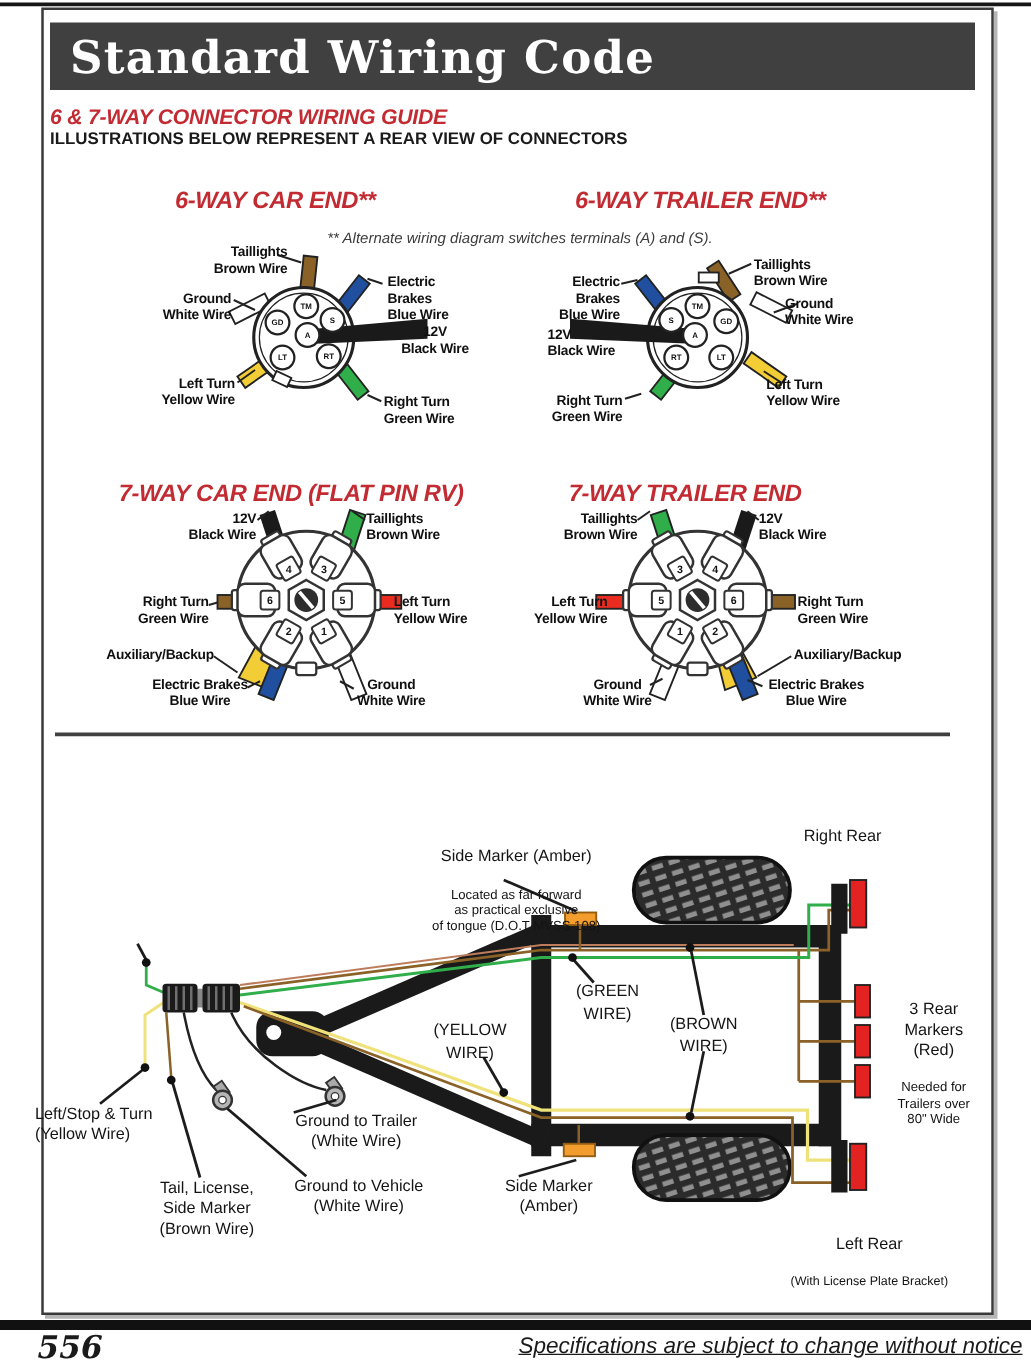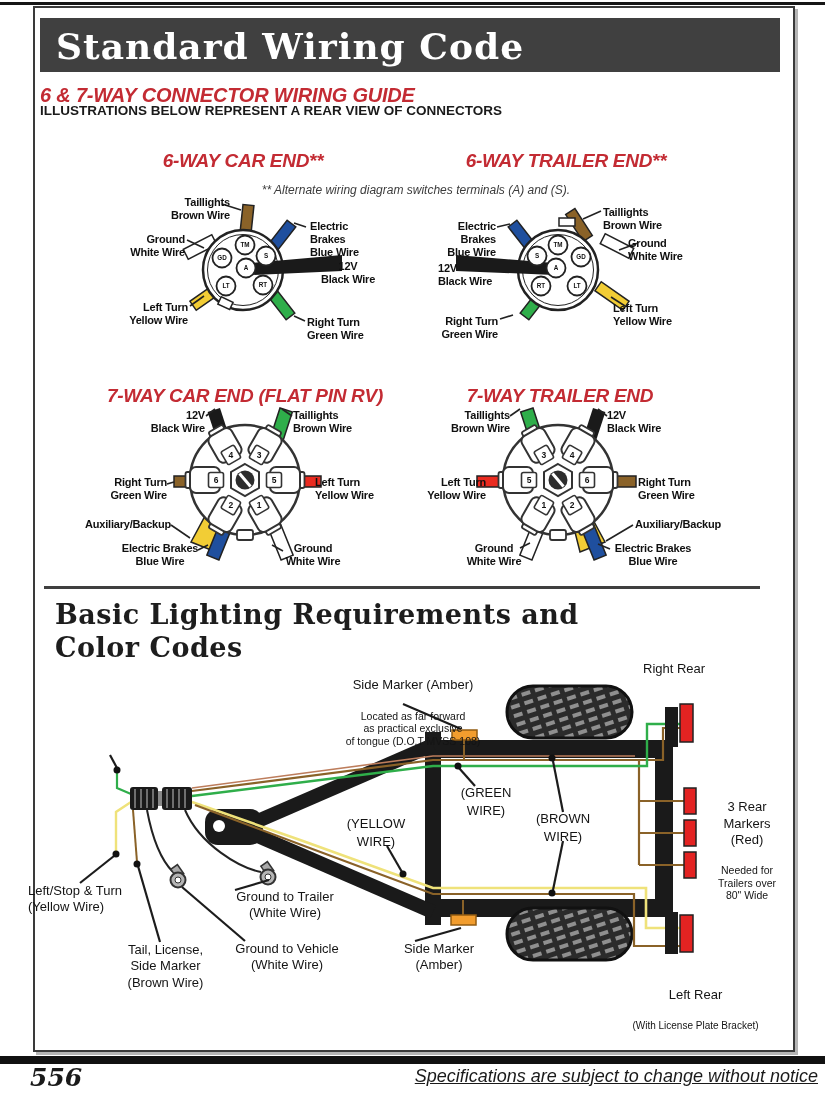--- a/index.html
+++ b/index.html
@@ -6,24 +6,24 @@
   .page{position:relative;width:825px;height:1095px;background:#fff;overflow:hidden;
         font-family:"Liberation Sans",sans-serif;}
   .abs{position:absolute;}
   .topline{position:absolute;left:0;top:2px;width:825px;height:3px;background:#161616;}
   .pagebox{position:absolute;left:33px;top:6px;width:758px;height:1042px;
            border:2px solid #3a3a3a;box-shadow:3px 3px 0 rgba(120,120,120,.55);}
   .banner{position:absolute;left:40px;top:18px;width:740px;height:54px;background:#404040;}
   .banner-title{display:block;padding-left:16px;line-height:56px;color:#fff;
         font-family:"DejaVu Serif",serif;font-weight:bold;font-size:36px;letter-spacing:1px;}
   .guide-heading{position:absolute;left:40px;top:84px;font-style:italic;font-weight:bold;
-        font-size:20px;color:#c32b33;letter-spacing:-0.2px;}
+        font-size:17px;color:#c32b33;letter-spacing:-0.2px;}
   .guide-subheading{position:absolute;left:40px;top:103px;font-weight:bold;font-size:13.5px;color:#1a1a1a;}
   .conn-title{position:absolute;font-style:italic;font-weight:bold;font-size:19px;color:#c32b33;
-        text-align:center;letter-spacing:-0.3px;}
+        text-align:left;letter-spacing:-0.3px;}
   .footnote{position:absolute;left:240px;top:183px;width:352px;text-align:center;
         font-style:italic;font-size:12px;color:#3c3c3c;}
   .lbl{position:absolute;font-weight:bold;font-size:11px;line-height:1.18;color:#101010;
         white-space:pre-line;letter-spacing:-0.2px;}
   .ra{text-align:right;} .ca{text-align:center;}
   .rule{position:absolute;left:44px;top:586px;width:716px;height:3px;background:#3f3f3f;}
   .sec-heading{position:absolute;left:55px;top:598px;width:620px;
         font-family:"DejaVu Serif",serif;font-weight:bold;font-size:27px;line-height:1.24;
         color:#1d1d1d;white-space:pre-line;letter-spacing:0.5px;}
   .dlbl{position:absolute;font-size:13px;line-height:1.25;color:#141414;white-space:pre-line;}
@@ -285,22 +285,20 @@
 Yellow Wire</div>
   <div class="lbl" style="left:638px;top:476px;">Right Turn
 Green Wire</div>
   <div class="lbl" style="left:635px;top:518px;">Auxiliary/Backup</div>
   <div class="lbl ca" style="left:460px;top:542px;width:68px;">Ground
 White Wire</div>
   <div class="lbl ca" style="left:610px;top:542px;width:86px;">Electric Brakes
 Blue Wire</div>
 
   <div class="rule"></div>
-  <div class="sec-heading">Basic Lighting Requirements and
-Color Codes</div>
 
   <svg class="abs" style="left:35px;top:650px;" width="760" height="390" viewBox="0 0 760 390">
     <defs>
       <pattern id="tread" width="14" height="9" patternUnits="userSpaceOnUse" patternTransform="rotate(-18)">
         <rect width="14" height="9" fill="#2b2b2b"></rect>
         <rect x="1" y="2" width="9" height="4" fill="#8f8f8f"></rect>
       </pattern>
     </defs>
     <g fill="#1a1a1a">
       <rect x="390" y="90" width="246" height="18"></rect>

